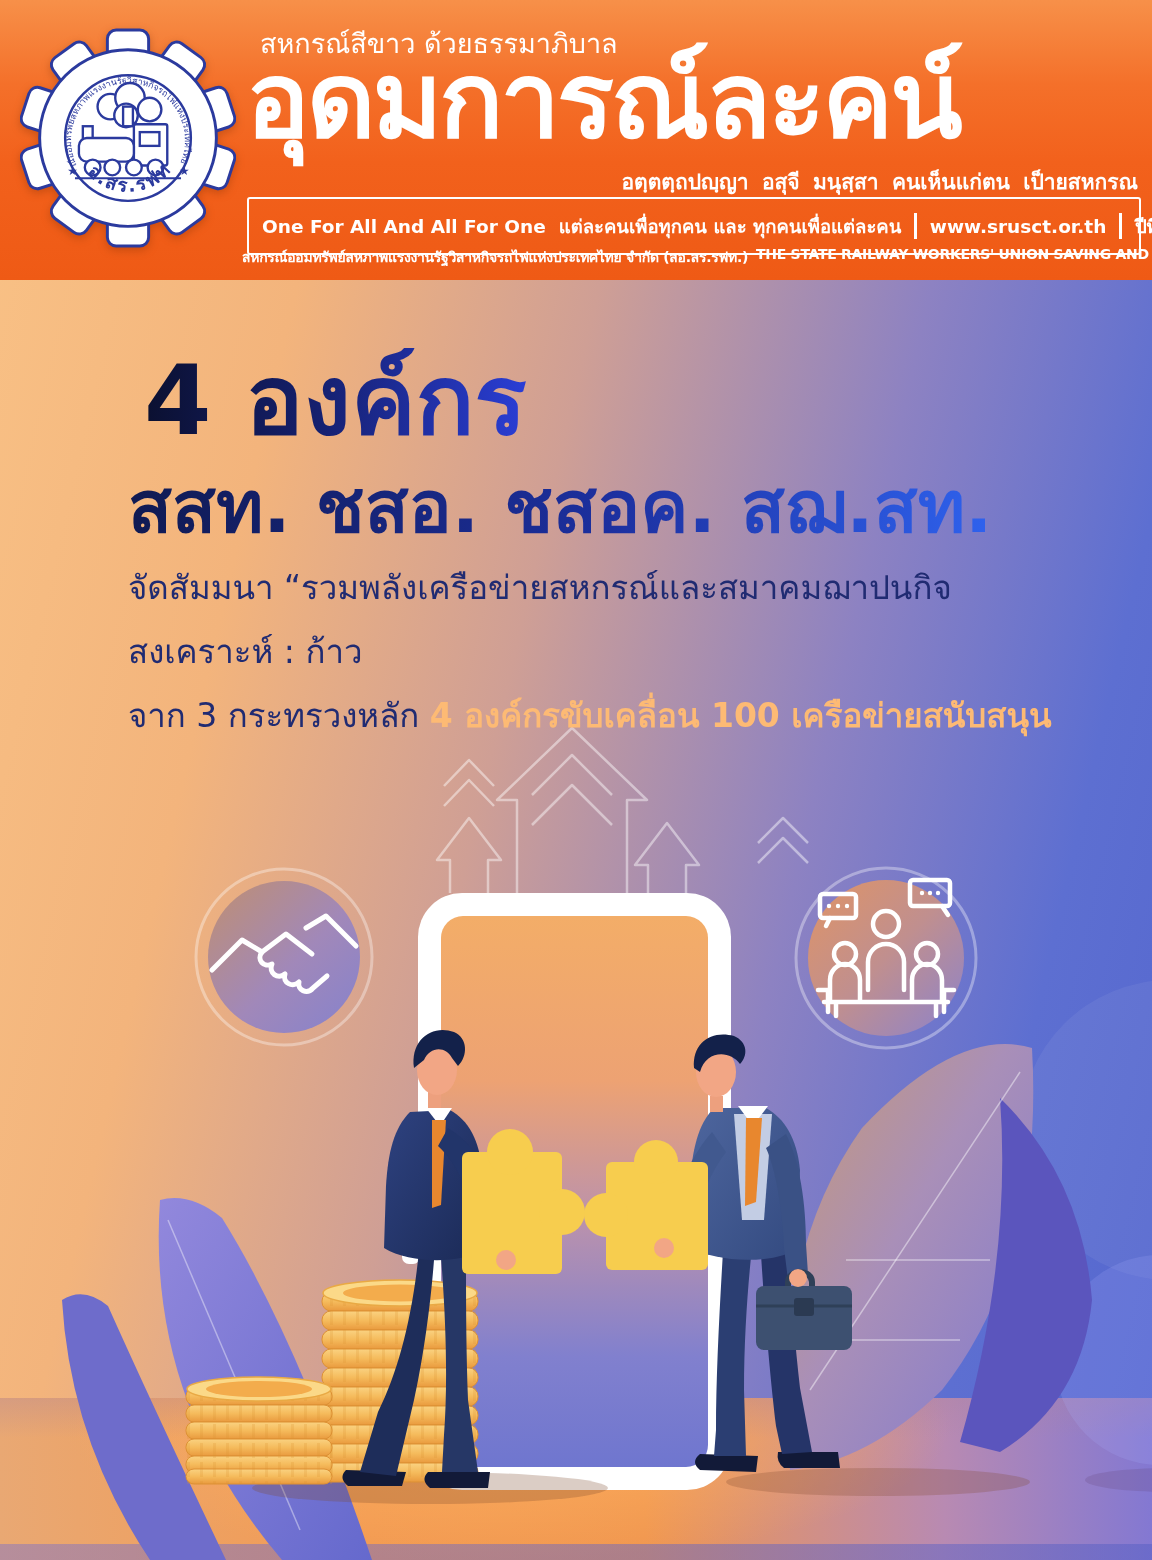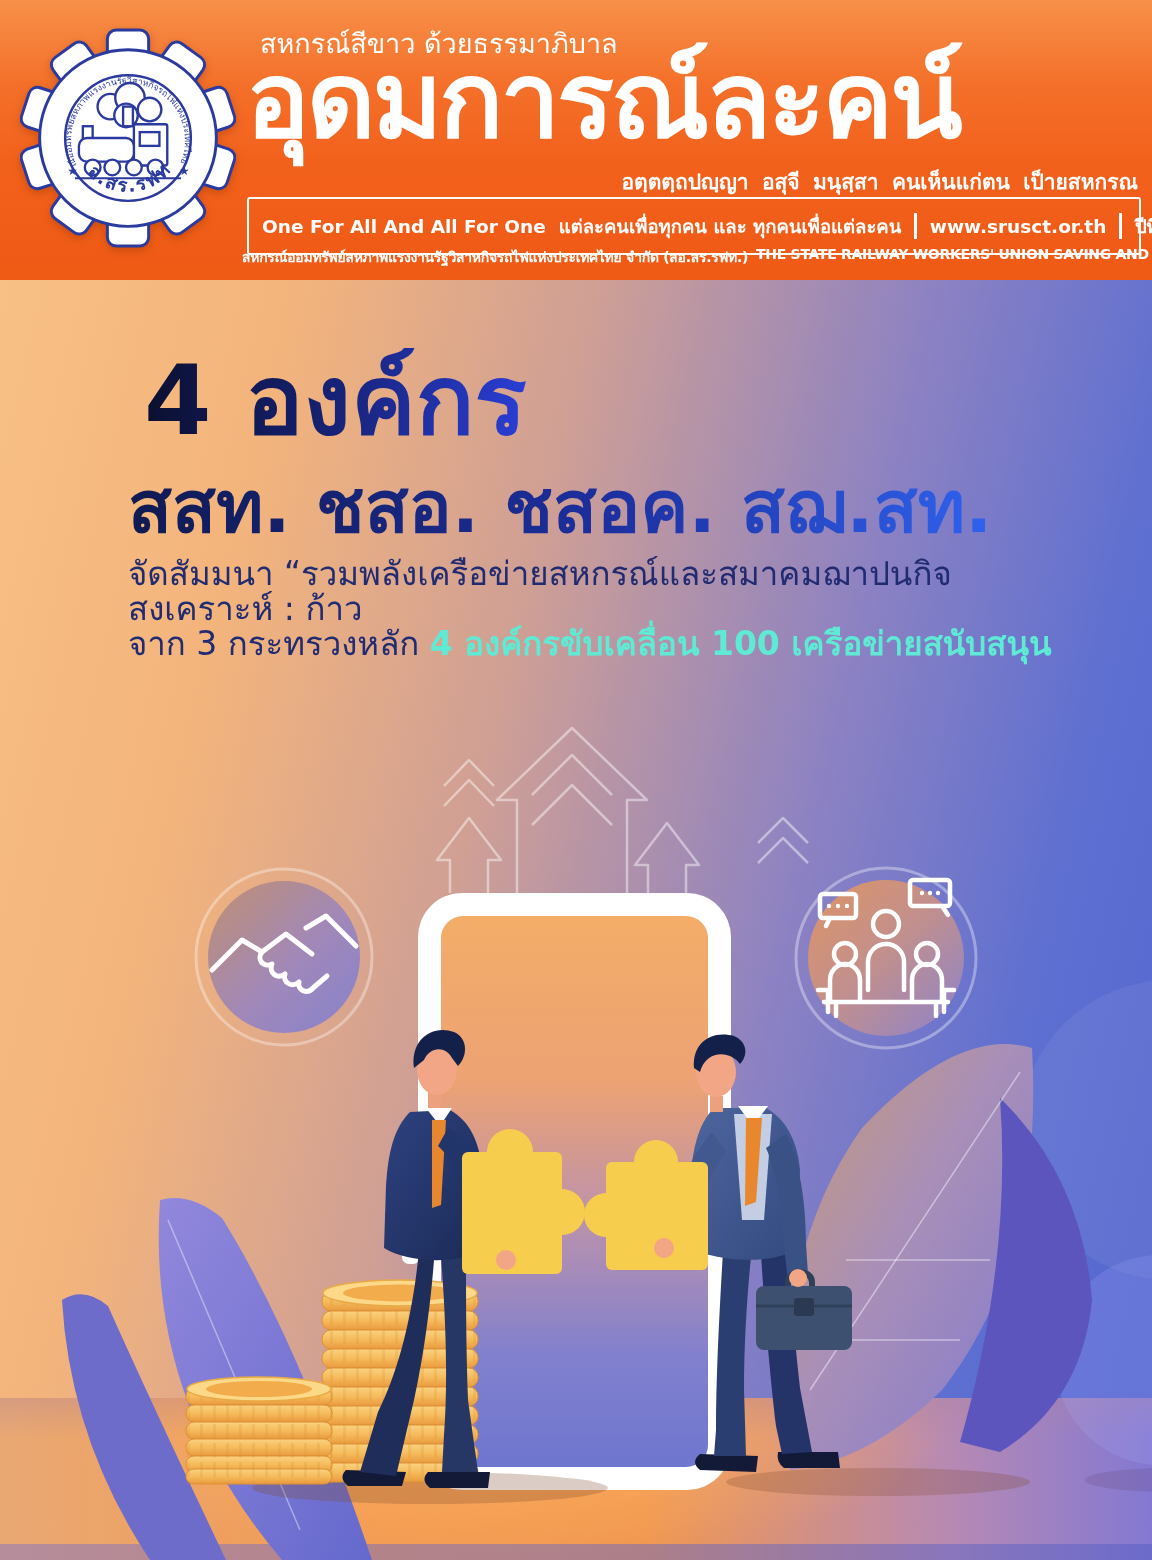--- a/index.html
+++ b/index.html
@@ -38,22 +38,22 @@
   
   .headline{position:absolute;left:128px;top:332px;z-index:4;margin:16px;
     font-size:97px;font-weight:bold;line-height:1.1;white-space:nowrap;
     background:linear-gradient(90deg,#0b1030 0%,#15206e 45%,#2a3ed6 100%);
     -webkit-background-clip:text;background-clip:text;color:transparent;}
   .subheadline{position:absolute;left:128px;top:468px;z-index:4;margin:0;
     font-size:72px;font-weight:bold;line-height:1.1;white-space:nowrap;
     background:linear-gradient(90deg,#101a52 0%,#1c2f9e 55%,#2f62ee 100%);
     -webkit-background-clip:text;background-clip:text;color:transparent;}
   .hero-body{position:absolute;left:128px;top:556px;z-index:4;width:960px;
-    font-size:33px;line-height:35px;color:#202b72;}
-  .hero-body .bold-seg{font-weight:800;color:#5eead4;margin-top:16px;}
+    font-size:33px;line-height:64px;color:#202b72;}
+  .hero-body .bold-seg{font-weight:800;color:#fdba74;margin-top:16px;}
 
   
   .scene{position:absolute;left:0;top:700px;width:1152px;height:860px;z-index:2;}
 </style>
 </head>
 <body>
 
 <div class="page">
 
   <div class="bg-base"></div>

